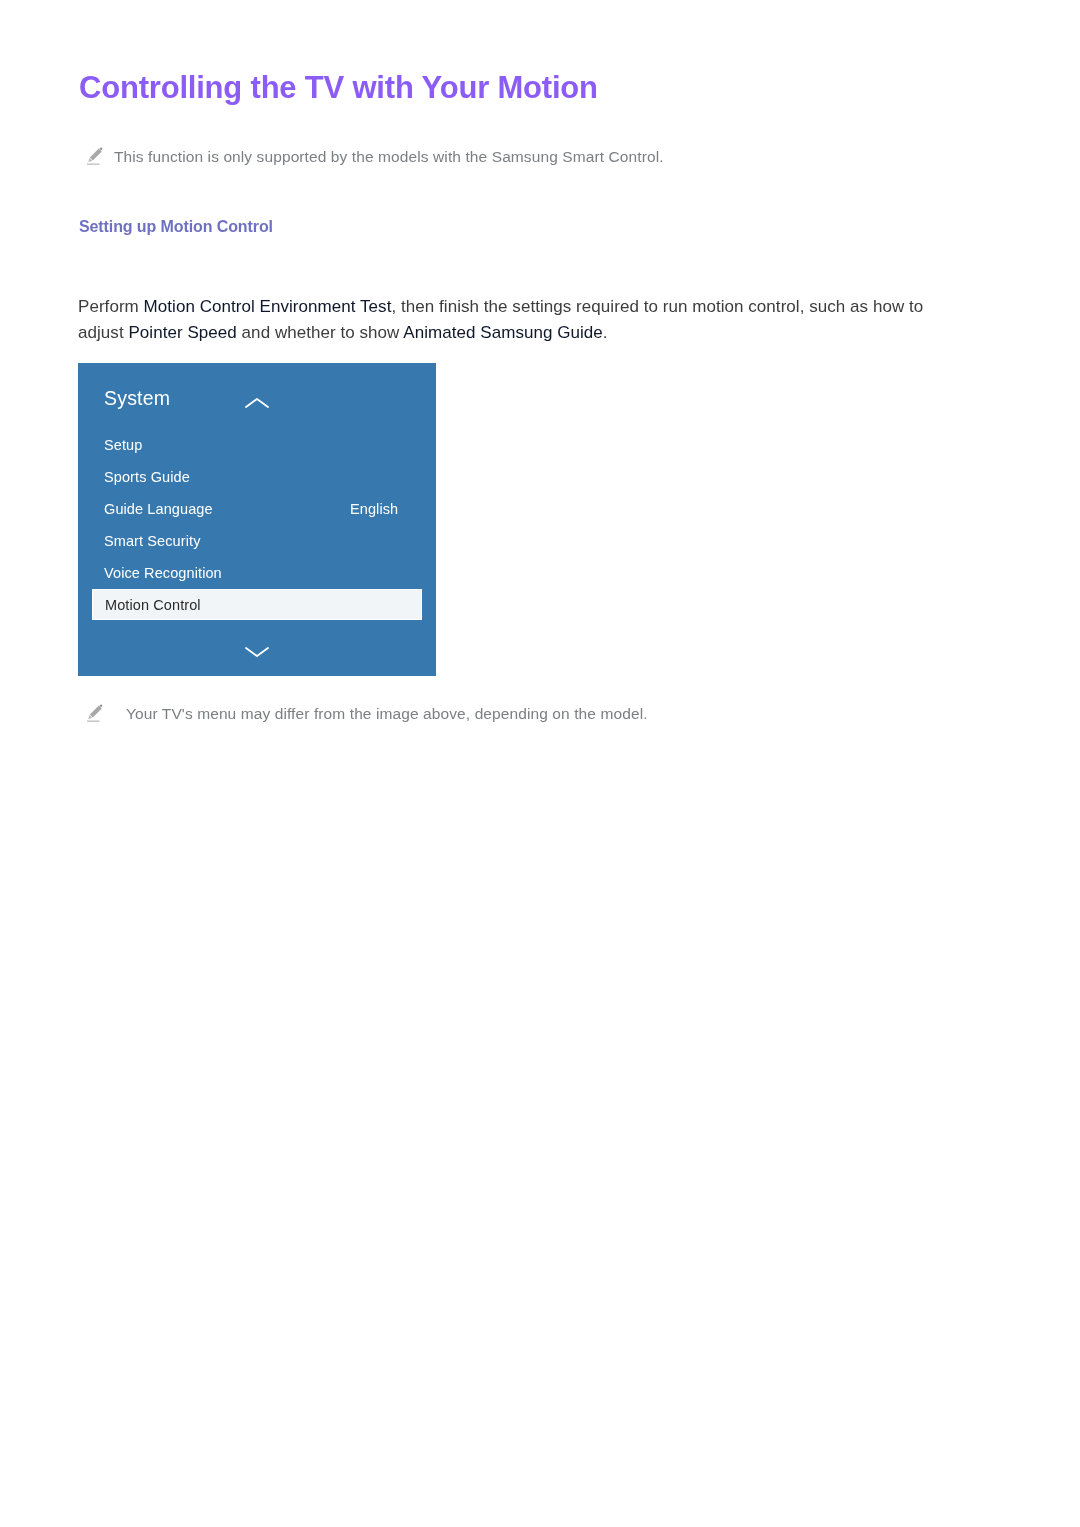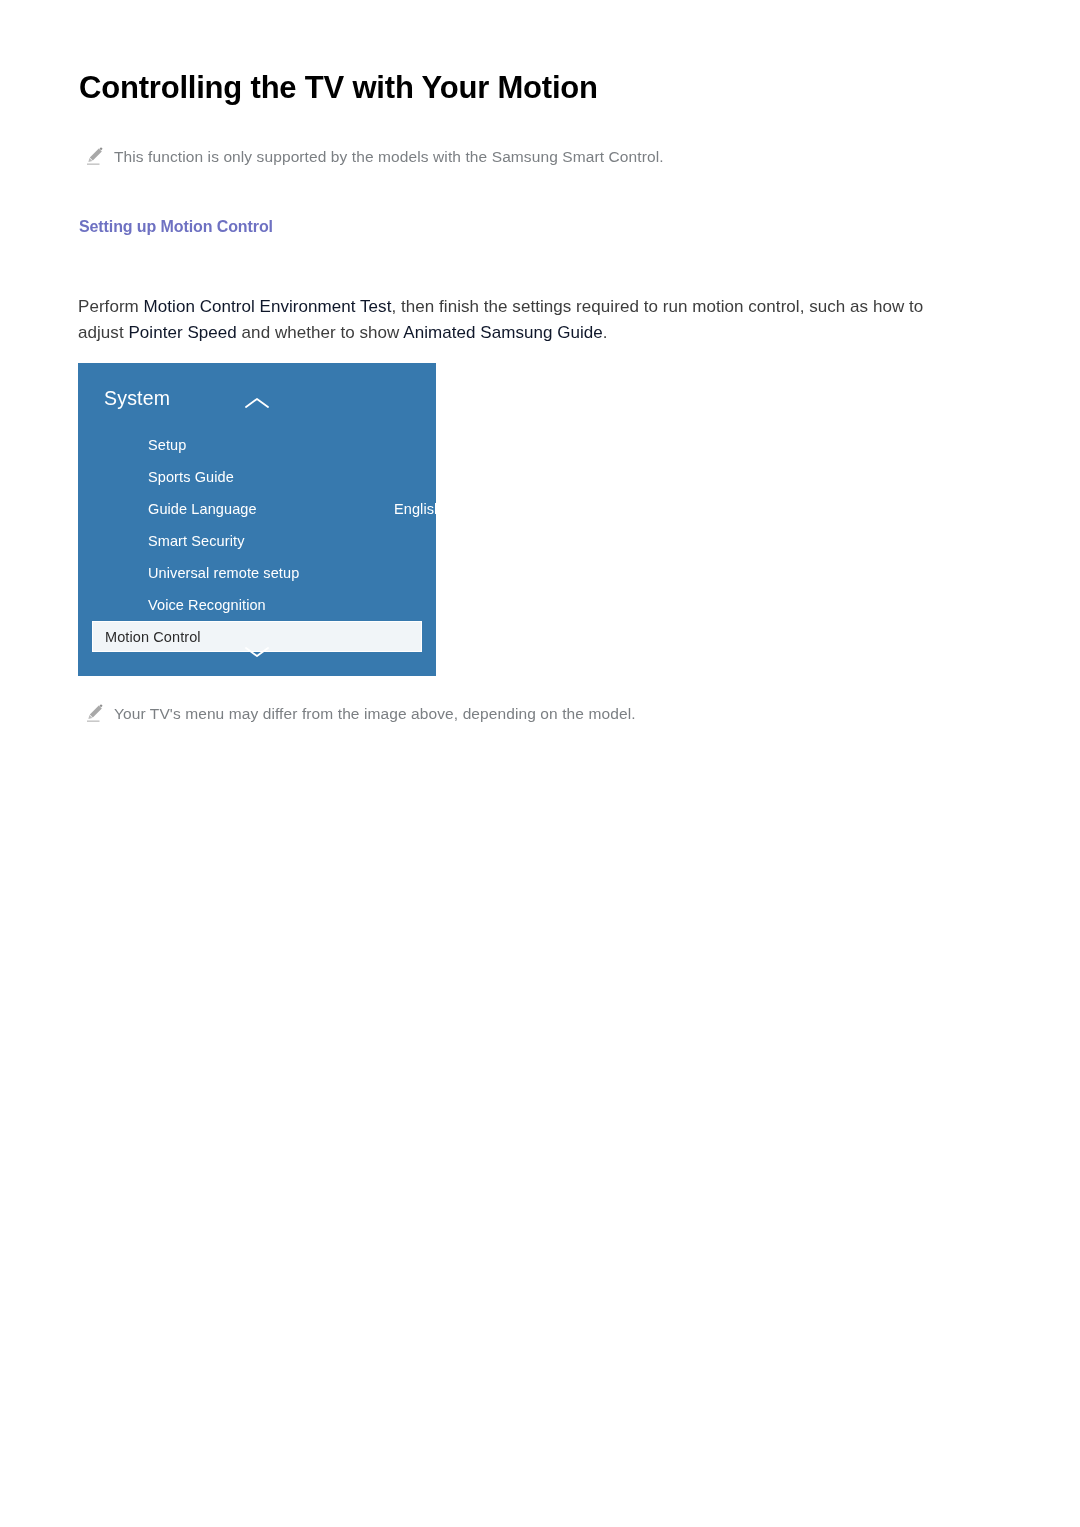--- a/index.html
+++ b/index.html
@@ -24,21 +24,21 @@
     height: 1527px;
   }
 
   
   .page-title {
     position: absolute;
     left: 79px;
     top: 70px;
     font-size: 31px;
     font-weight: bold;
-    color: #000000;
+    color: #8b5cf6;
     letter-spacing: -0.2px;
     white-space: nowrap;
   }
 
   
   .note {
     position: absolute;
     display: flex;
     align-items: flex-start;
     gap: 0px;
@@ -51,21 +51,21 @@
     top: 1px;
   }
   .note-text {
     font-size: 15.5px;
     color: #7b7f83;
     line-height: 22px;
     letter-spacing: 0.1px;
     white-space: nowrap;
   }
   .note-1 { left: 84px; top: 146px; }
-  .note-2 { left: 84px; top: 703px; }
+  .note-2 { left: 84px; top: 703px; gap: 12px; }
 
   
   .section-heading {
     position: absolute;
     left: 79px;
     top: 218px;
     font-size: 16px;
     font-weight: bold;
     color: #6e71c2;
     letter-spacing: -0.1px;
@@ -139,21 +139,20 @@
     top: 66px;
     width: 100%;
   }
   .tv-item {
     position: relative;
     height: 32px;
     display: flex;
     align-items: center;
     padding: 0 26px;
     box-sizing: border-box;
-    margin-left: 44px;
   }
   .tv-item-label {
     font-size: 14.5px;
     color: #ffffff;
     letter-spacing: 0.1px;
   }
   .tv-item-value {
     position: absolute;
     left: 272px;
     font-size: 14.5px;
@@ -215,23 +214,20 @@
         <span class="tv-item-label">Sports Guide</span>
       </div>
       <div class="tv-item">
         <span class="tv-item-label">Guide Language</span>
         <span class="tv-item-value">English</span>
       </div>
       <div class="tv-item">
         <span class="tv-item-label">Smart Security</span>
       </div>
       <div class="tv-item">
-        <span class="tv-item-label">Universal remote setup</span>
-      </div>
-      <div class="tv-item">
         <span class="tv-item-label">Voice Recognition</span>
       </div>
       <div class="tv-item selected">
         <span class="tv-item-label">Motion Control</span>
       </div>
     </div>
 
     <span class="chev chev-down">
       <svg width="26" height="14" viewBox="0 0 26 14" xmlns="http://www.w3.org/2000/svg">
         <polyline points="2,3 13,11 24,3" fill="none" stroke="#ffffff" stroke-width="1.8" stroke-linecap="round" stroke-linejoin="round"></polyline>

